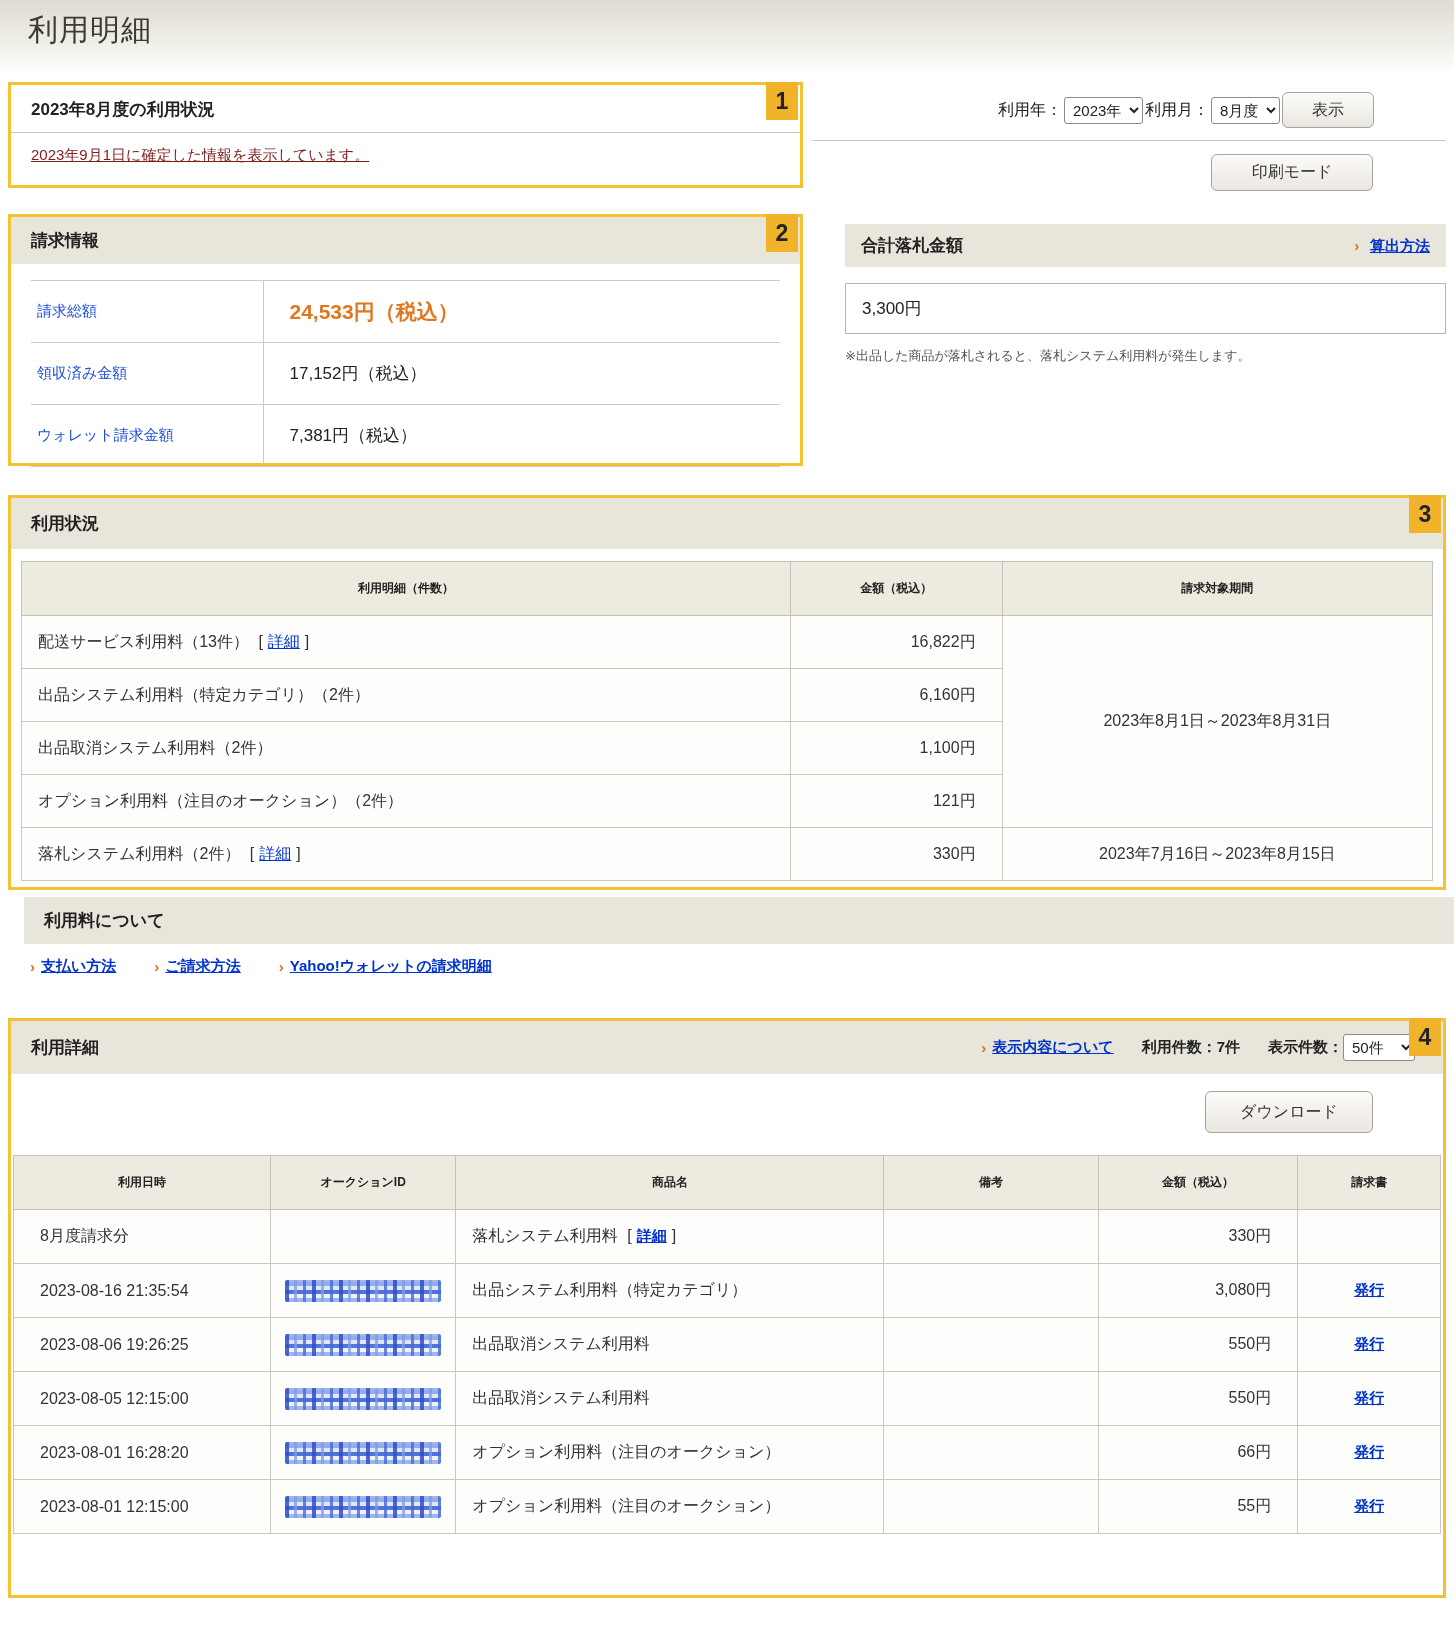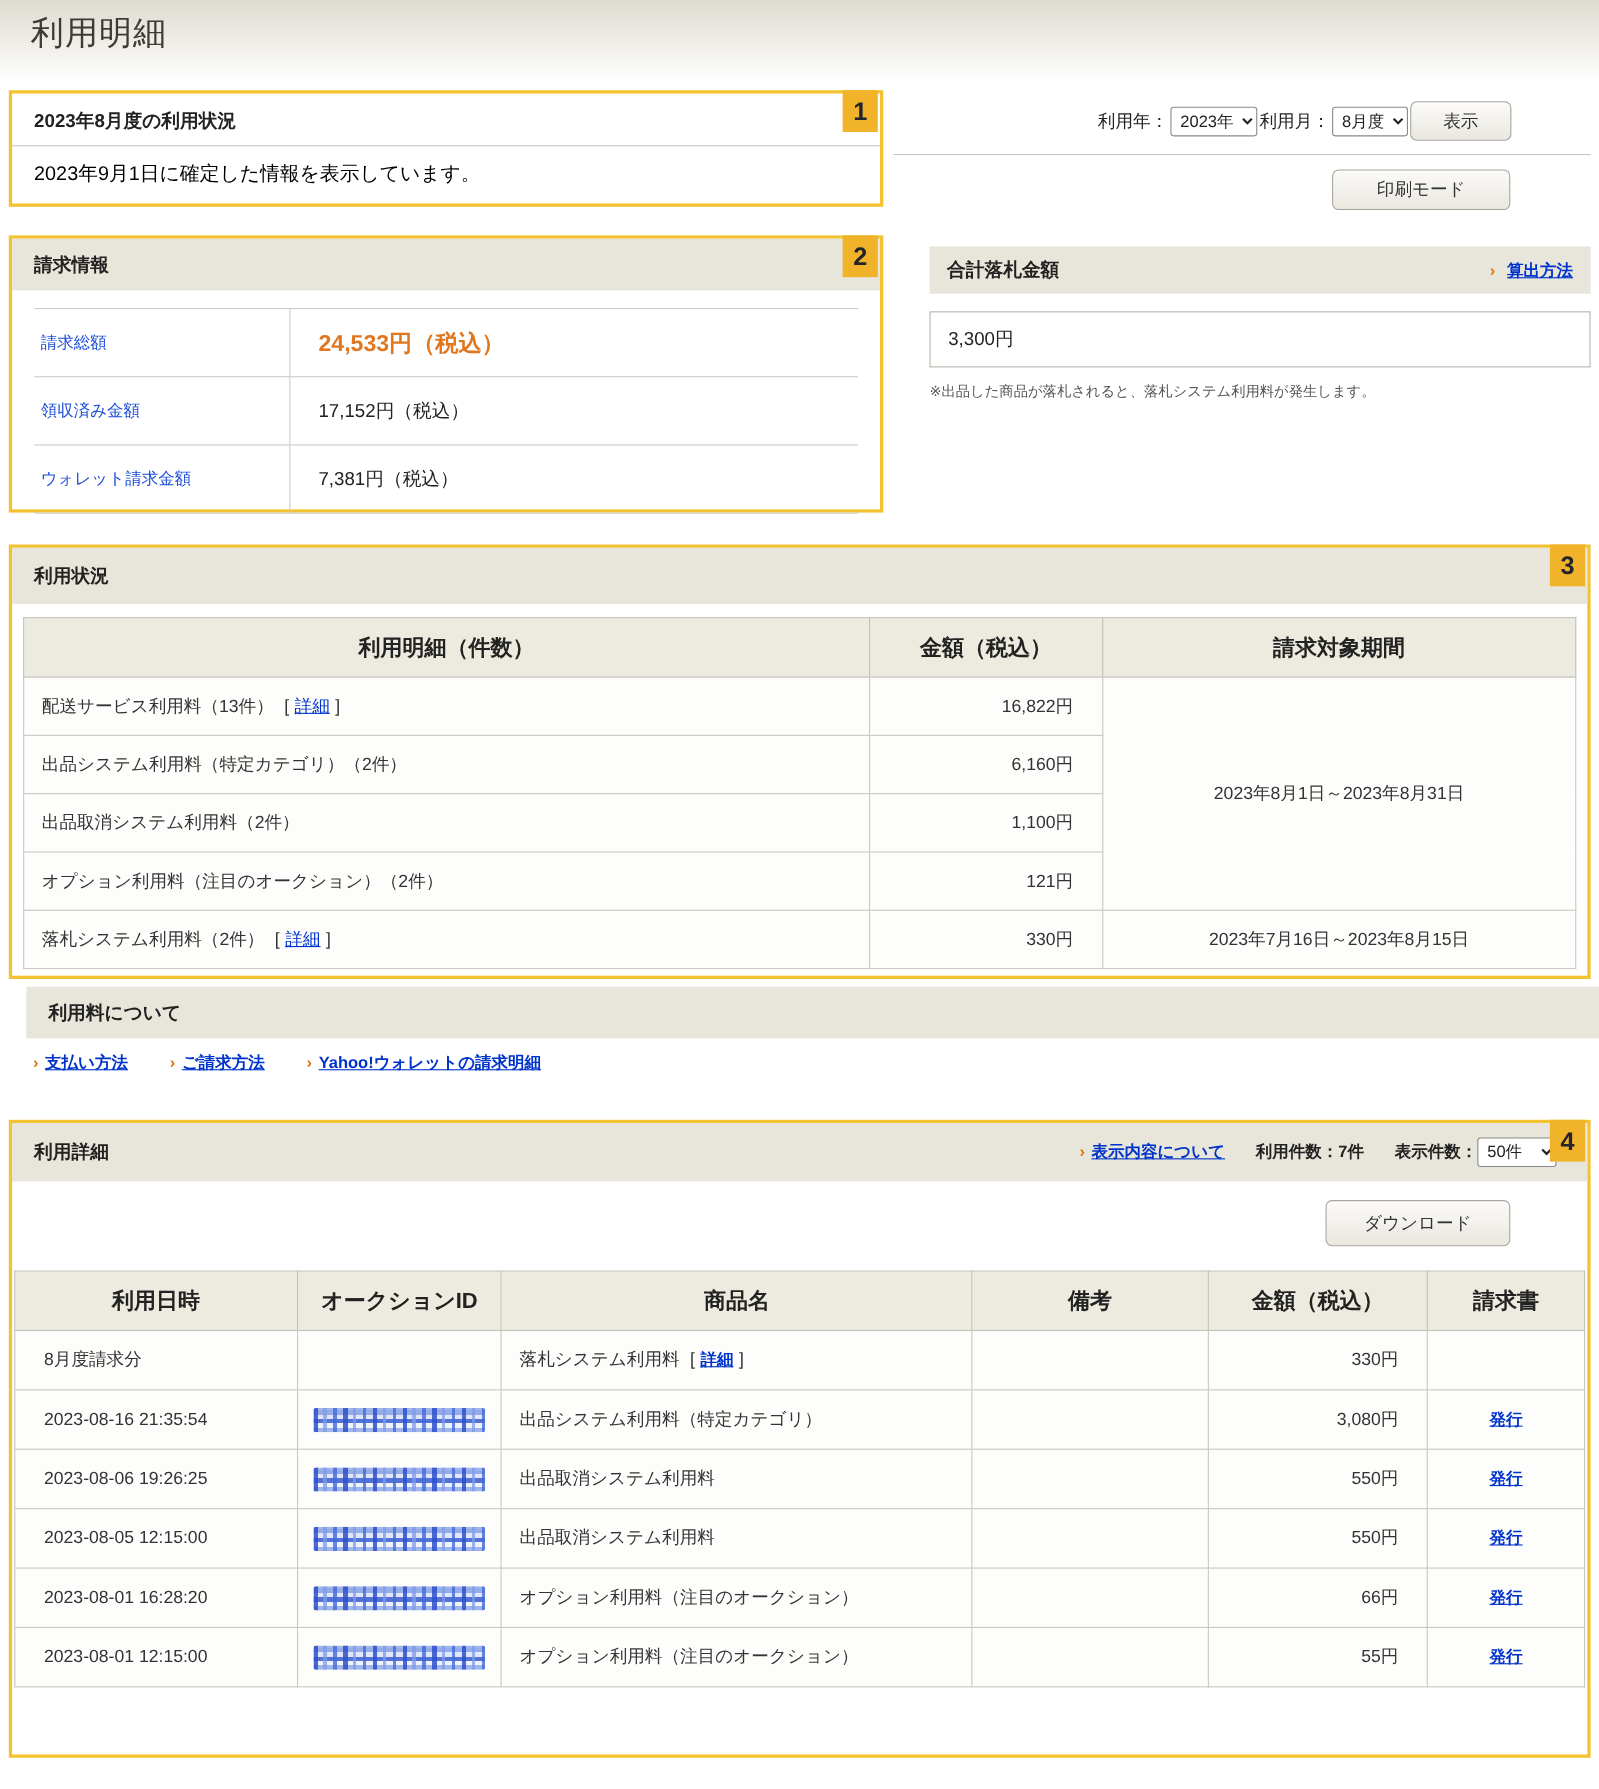--- a/index.html
+++ b/index.html
@@ -49,21 +49,21 @@
   }
   select {
     font-size: 15px; padding: 3px 4px; border: 1px solid #8a8a8a; border-radius: 3px;
     background: #fff; color: #222; font-family: inherit;
   }
 
   
   #panel1 { left: 8px; top: 82px; width: 795px; height: 106px; }
   #panel1 .p1-title { padding: 13px 20px 11px; font-size: 17px; font-weight: bold; color:#222; }
   #panel1 .p1-divider { border-top: 1px solid #cccac2; }
-  #panel1 .p1-note { padding: 13px 20px; font-size: 18px; color: #000000; }
+  #panel1 .p1-note { padding: 13px 20px; font-size: 15px; color: #7f1d1d; text-decoration: underline; }
 
   
   .controls { position:absolute; top: 92px; right: 80px; display:flex; align-items:center; gap:2px; font-size:16px; color:#222; }
   .show-btn { width: 92px; height: 36px; }
   .top-divider { position:absolute; top:140px; left:812px; width:634px; height:1px; background:#c9c7c0; }
   .print-btn { position:absolute; top:154px; left:1211px; width:162px; height:37px; }
 
   
   #panel2 { left: 8px; top: 214px; width: 795px; height: 252px; }
   .billing-table { margin: 16px 20px 0; width: calc(100% - 40px); border-collapse: collapse; }
@@ -78,21 +78,21 @@
   #totalwin .bar { display:flex; justify-content: space-between; align-items:center; padding: 10px 16px; }
   .amount-box { margin-top: 16px; border: 1px solid #b7b5ac; padding: 13px 16px; font-size: 17px; color:#222; background:#fff; }
   .small-note { margin-top: 13px; font-size: 13px; color: #555; }
 
   
   #panel3 { left: 8px; top: 495px; width: 1438px; height: 395px; }
   #panel3 .bar { padding: 14px 20px; }
   .grid-table { border-collapse: collapse; table-layout: fixed; }
   .grid-table th {
     background: #edebdf; border: 1px solid #c3c1b8; height: 54px;
-    font-size: 20px; color: #222; font-weight: bold; text-align: center;
+    font-size: 12px; color: #222; font-weight: bold; text-align: center;
   }
   .grid-table td { border: 1px solid #c9c7bf; font-size: 16px; color:#333; background: #fdfdfb; }
   .usage-table { margin: 12px 10px; width: calc(100% - 20px); }
   .usage-table td { height: 53px; }
   .cell-label { text-align: left; padding-left: 16px; }
   .cell-amount { text-align: right; padding-right: 26px; }
   .cell-period { text-align: center; }
 
   
   #feebar {

